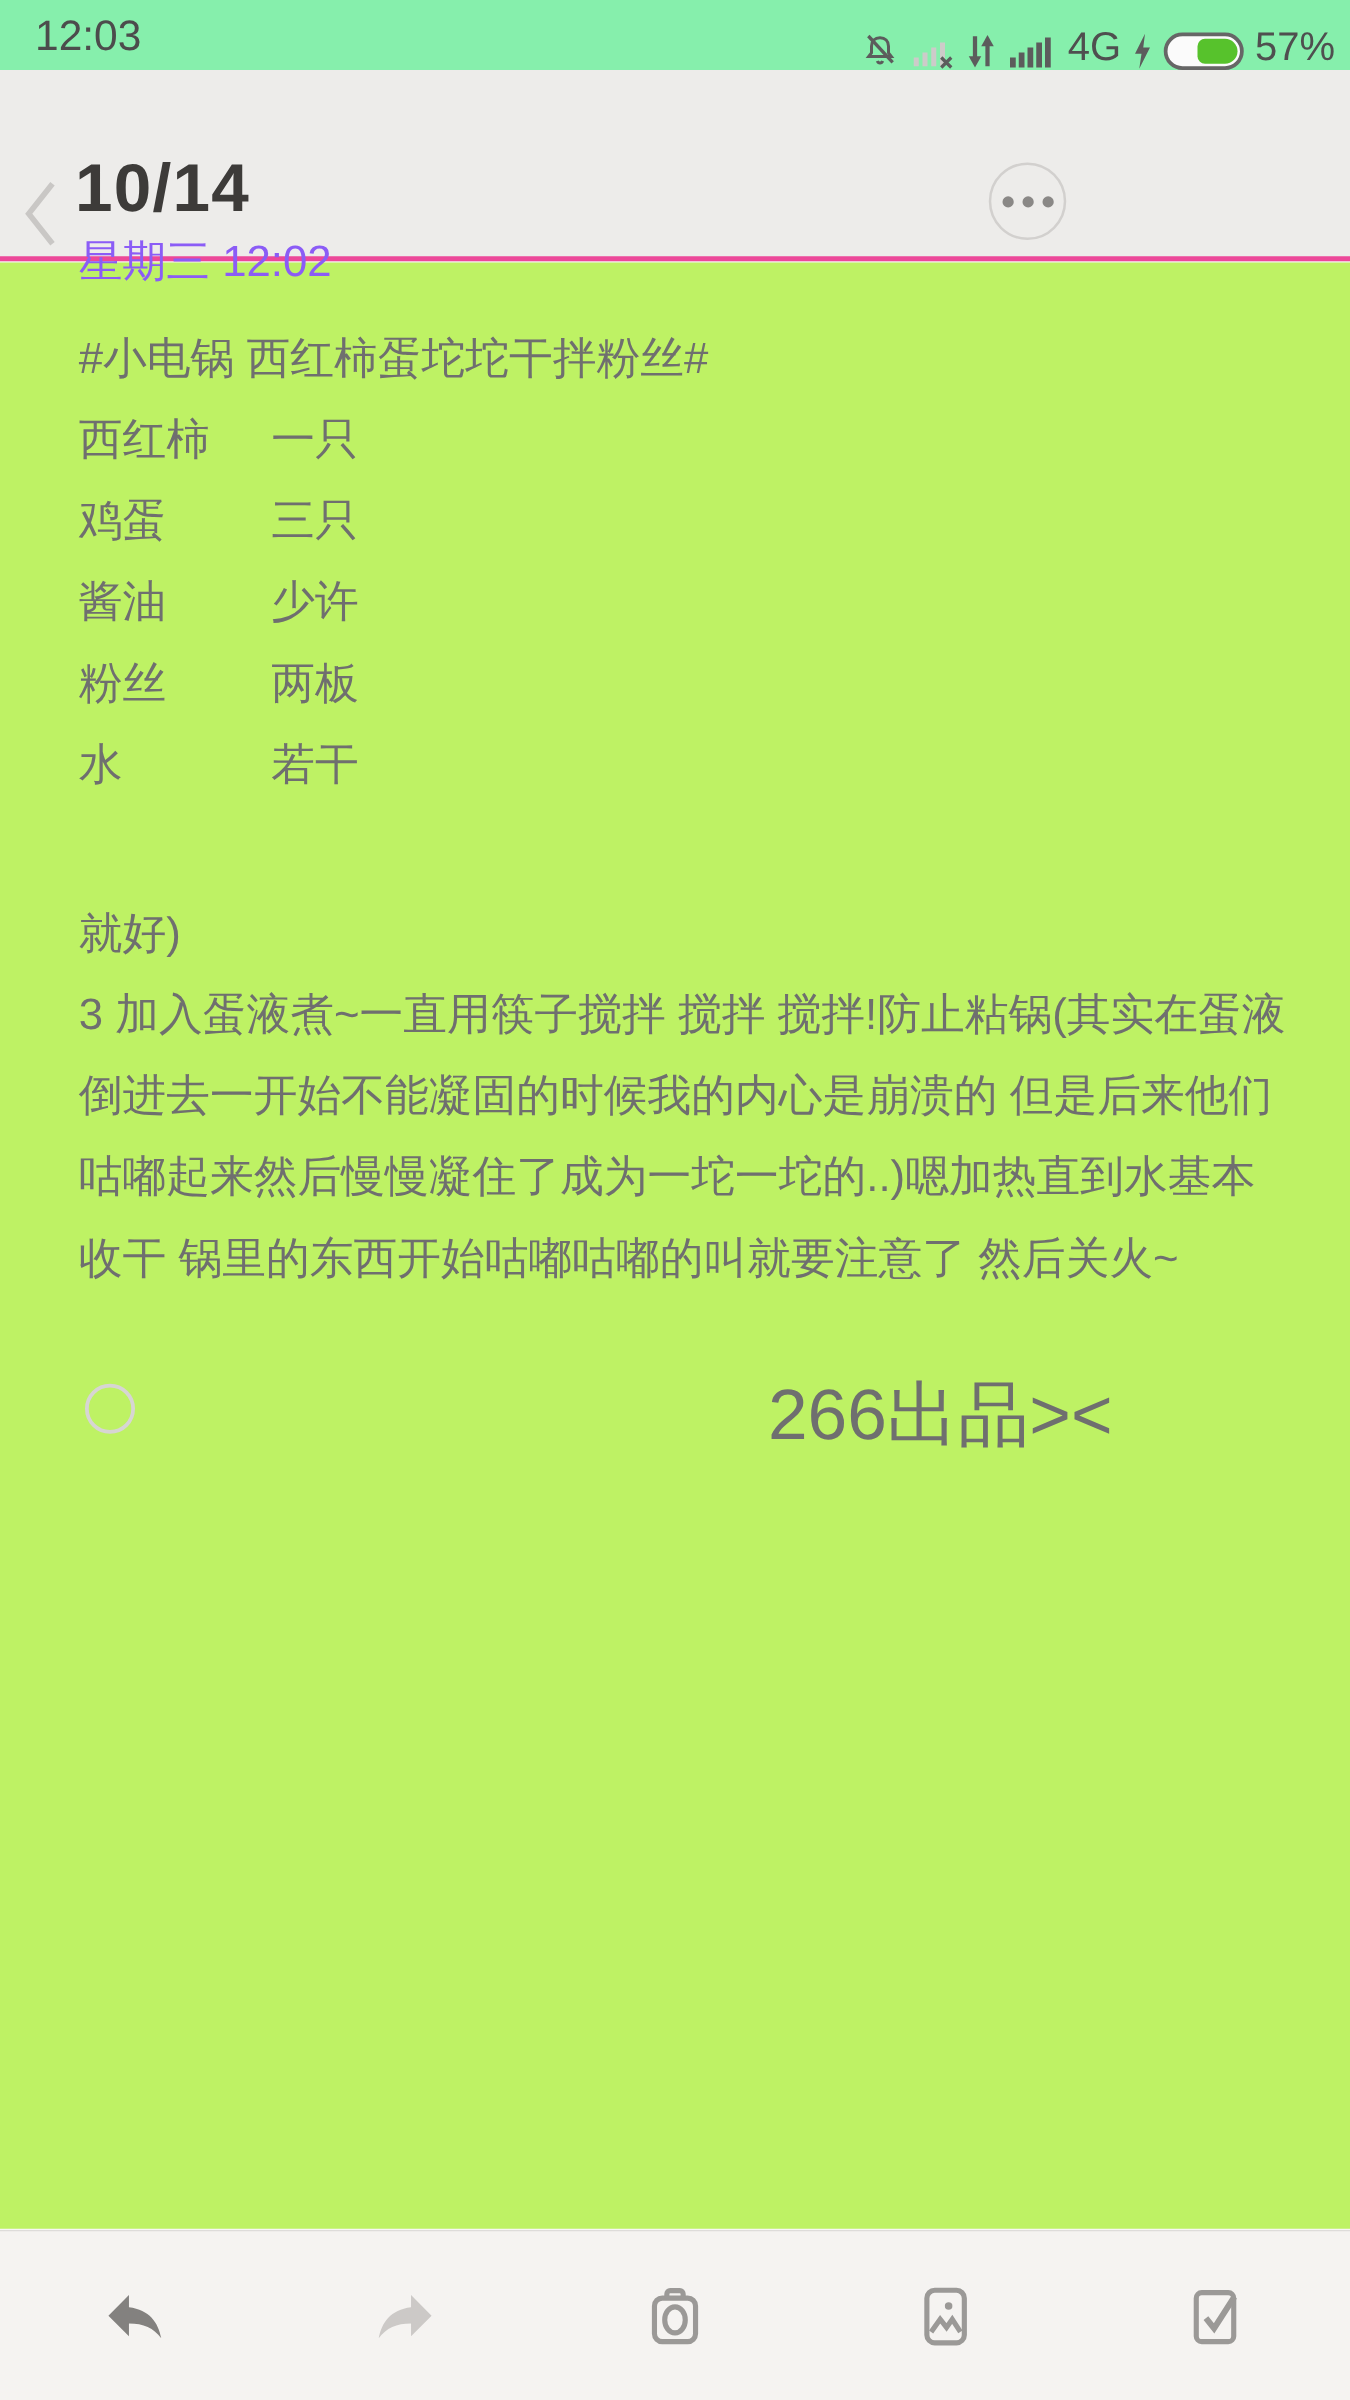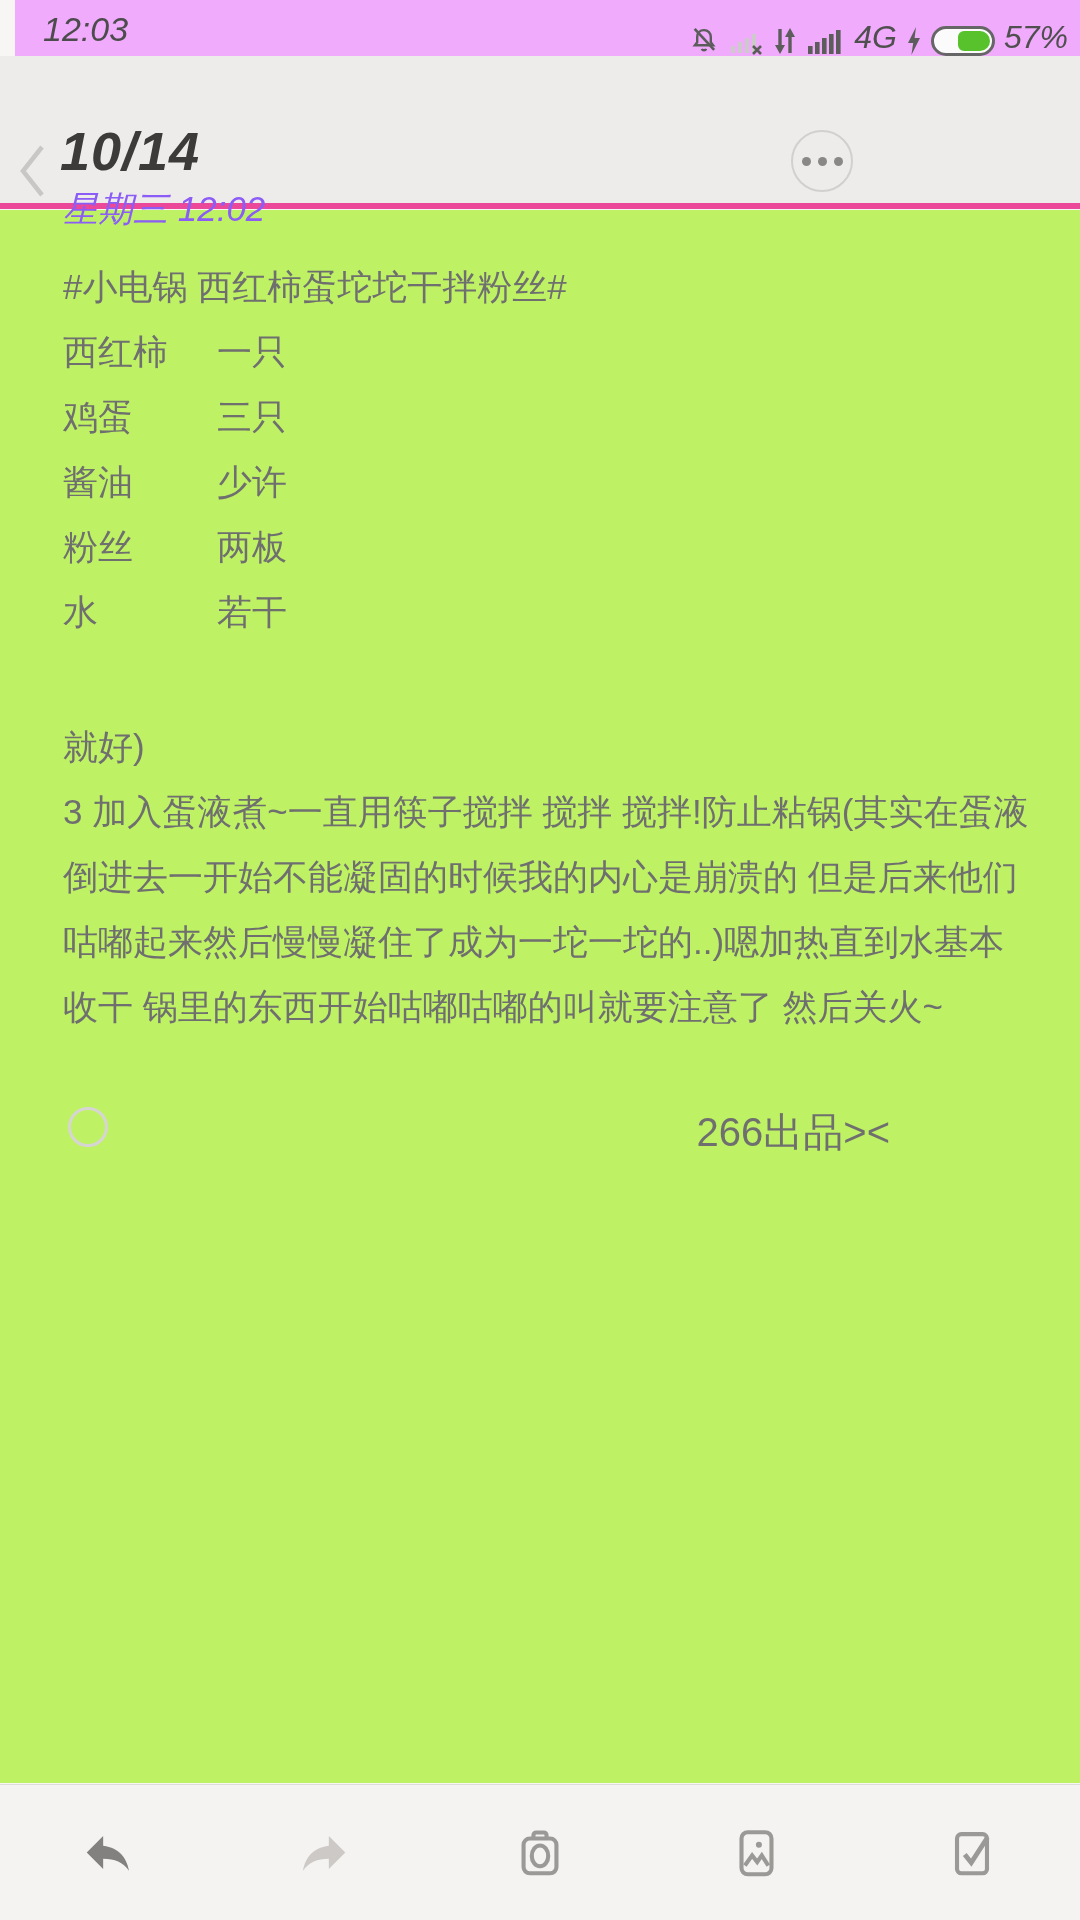--- a/index.html
+++ b/index.html
@@ -5,22 +5,22 @@
   * { margin:0; padding:0; box-sizing:border-box; }
   html,body { background:#333; }
   .screen {
     position:relative; width:1080px; height:1920px; margin:0 auto;
     background:#f8f6f4; overflow:hidden;
     font-family:"Liberation Sans","DejaVu Sans",sans-serif;
     -webkit-font-smoothing:antialiased;
   }
   
   .status-bar {
-    position:absolute; top:0; left:15px; right:0; height:56px;
-    background:#f0abfc; z-index:3;font-style:italic;
+    position:absolute; top:0; left:0; right:0; height:56px;
+    background:#86efac; z-index:3;
   }
   .status-time {
     position:absolute; left:28px; top:0; height:56px; line-height:58px;
     font-size:34px; color:#4c4c4c;
   }
   .status-icons {
     position:absolute; right:12px; top:0; height:56px;
     display:flex; align-items:flex-end; gap:9px;
   }
   .status-icons svg { display:block; }
@@ -29,21 +29,21 @@
     position:relative; width:64px; height:30px; border:3px solid #666;
     border-radius:15px; background:#fbfbfb; overflow:hidden;
   }
   .battery-fill {
     position:absolute; top:2px; bottom:2px; right:2px; width:55%;
     border-radius:6px 10px 10px 6px;
   }
   
   .nav-header {
     position:absolute; top:56px; left:0; right:0; height:153px;
-    background:#edecea; border-bottom:6px solid #ec4899; z-index:2;font-style:italic;
+    background:#edecea; border-bottom:4px solid #ec4899; z-index:2;
   }
   .back-chevron { position:absolute; left:16px; top:86px; }
   .page-title {
     position:absolute; left:60px; top:64px; font-size:54px; font-weight:bold;
     color:#3d3b39; letter-spacing:1px;
   }
   .page-subtitle {
     position:absolute; left:63px; top:130px; font-size:35px; color:#8b5cf6;
   }
   .more-btn {
@@ -61,21 +61,21 @@
   .note-line { white-space:nowrap; }
   .ing-row { white-space:nowrap; }
   .ing-name { display:inline-block; width:154px; }
   .note-spacer { height:70px; }
   .note-footer { position:relative; height:70px; margin-top:58px; }
   .attach-circle {
     position:absolute; left:5px; top:10px; width:40px; height:40px;
     border:3px solid #d7d5d3; border-radius:50%; background:transparent;
   }
   .footer-credit {
-    position:absolute; right:145px; top:0; font-size:40px; color:#6f6f6f;
+    position:absolute; right:145px; top:0; font-size:57px; color:#6f6f6f;
     line-height:70px;
   }
   
   .toolbar {
     position:absolute; bottom:0; left:0; right:0; height:136px;
     background:#f5f3f1; border-top:1px solid #dedcda;
     display:flex; align-items:center;
   }
   .tool-btn {
     flex:1; height:100%; display:flex; align-items:center; justify-content:center;

